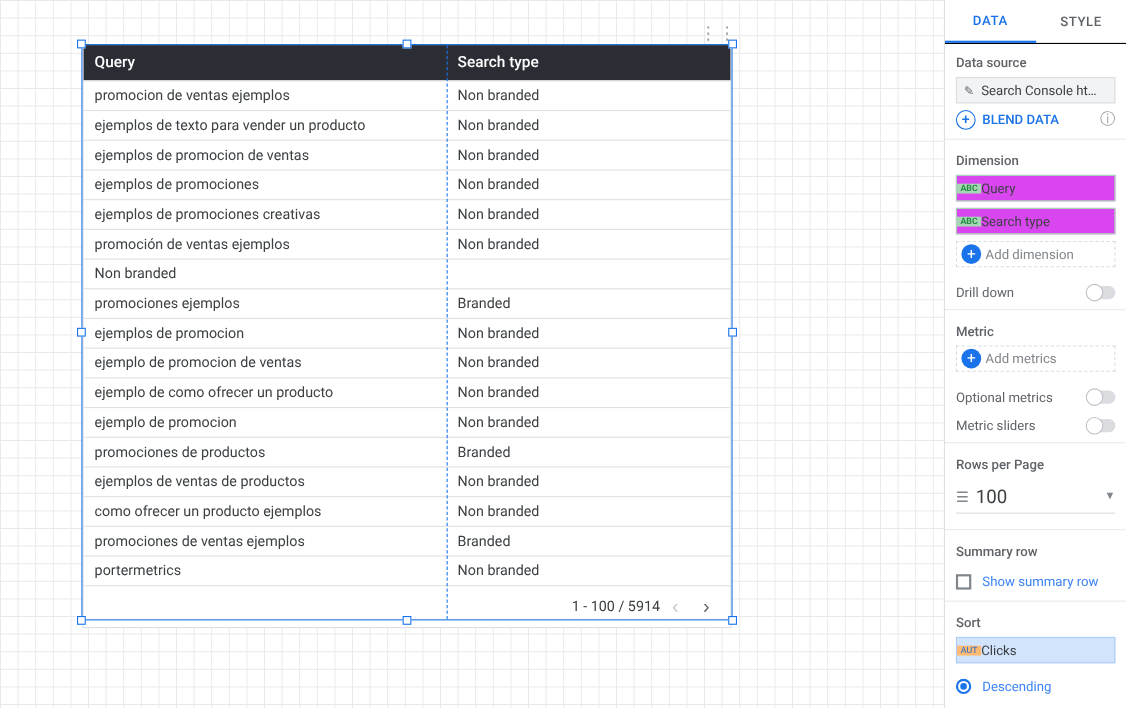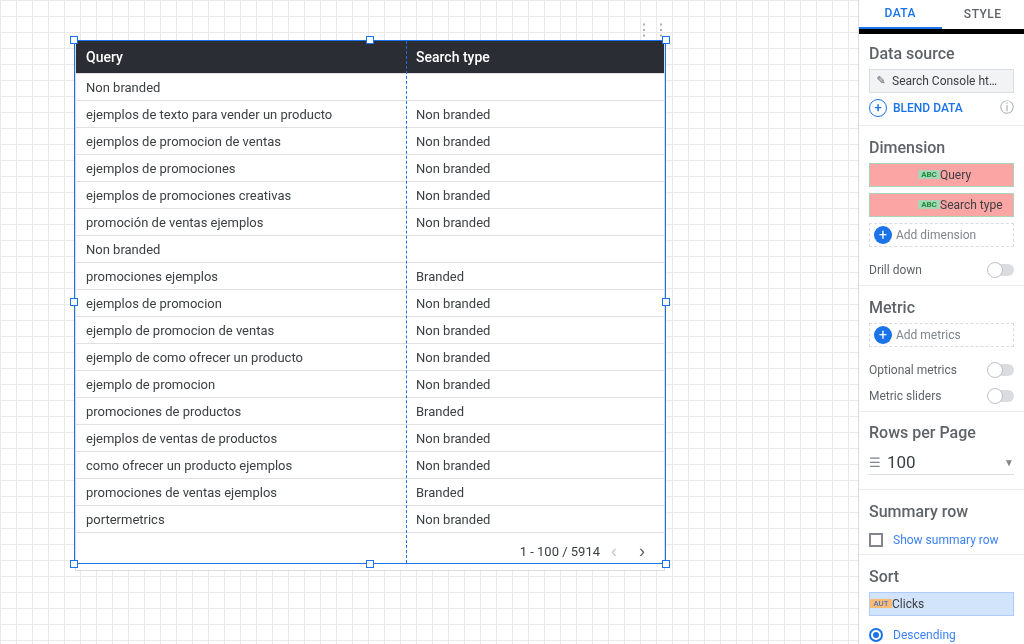--- a/index.html
+++ b/index.html
@@ -110,21 +110,21 @@
     border-left: 1px solid #dadce0;
     font-size: 12px;
     color: #3c4043;
     display: flex;
     flex-direction: column;
     overflow: hidden;
   }
   .tabs {
     display: flex;
     height: 40px;
-    border-bottom: 5px solid #000000;
+    border-bottom: 1px solid #000000;
     text-align: center;
   }
   .tab {
     flex: 1;
     display: flex;
     align-items: center;
     justify-content: center;
     font-size: 12px;
     font-weight: 500;
     letter-spacing: 0.5px;
@@ -132,41 +132,41 @@
     cursor: pointer;
   }
   .tab.active {
     color: #1a73e8;
     border-bottom: 2px solid #1a73e8;
   }
   .sec {
     padding: 10px 10px 6px;
   }
   .sec-title {
-    font-size: 16px;
+    font-size: 12px;
     color: #5f6368;
     font-weight: 500;
     margin-bottom: 6px;
   }
   .divider { height: 1px; background: #e8eaed; margin: 2px 0; }
 
   .chip {
     display: flex; align-items: center;
     height: 24px;
     background: #f1f3f4;
     border: 1px solid #dadce0;
     margin-bottom: 6px;
     font-size: 12px;
   }
   .chip .ic {
     width: 22px; display: flex; align-items: center; justify-content: center;
     font-size: 11px; color: #5f6368;
   }
   .chip .lab { flex: 1; white-space: nowrap; overflow: hidden; text-overflow: ellipsis; padding-right: 4px;}
-  .chip.green { background: #fca5a5; border-color: #a8d5b5; padding-left: 48px; }
+  .chip.green { background: #d946ef; border-color: #a8d5b5; }
   .chip.green .ic { background: #a8d5b5; color: #1e8e3e; font-weight: 700; font-size: 8px; }
   .chip.blue { background: #d2e3fc; border-color: #aecbfa; }
   .chip.blue .ic { background: #fdba74; color: #1967d2; font-weight: 400; font-size: 8px; }
 
   .add-row {
     display: flex; align-items: center;
     height: 24px;
     border: 1px dashed #dadce0;
     font-size: 12px;
     color: #80868b;
@@ -260,20 +260,21 @@
 <div class="canvas">
   <div class="drag-handle">⋮⋮</div>
 
   <div class="table-widget">
     <div class="tbl-head">
       <div class="c1">Query</div>
       <div class="c2">Search type</div>
     </div>
     <div id="rows">
         <div class="tbl-row">
+          <div class="c1">promocion de ventas ejemplos</div>
           <div class="c2">Non branded</div>
         </div>
         <div class="tbl-row">
           <div class="c1">ejemplos de texto para vender un producto</div>
           <div class="c2">Non branded</div>
         </div>
         <div class="tbl-row">
           <div class="c1">ejemplos de promocion de ventas</div>
           <div class="c2">Non branded</div>
         </div>

